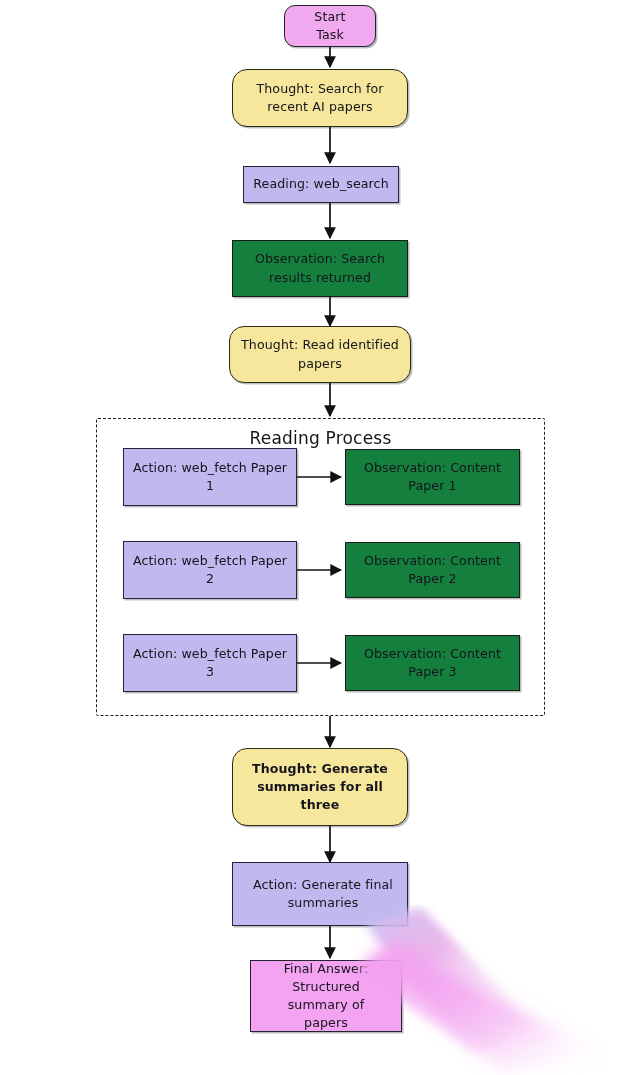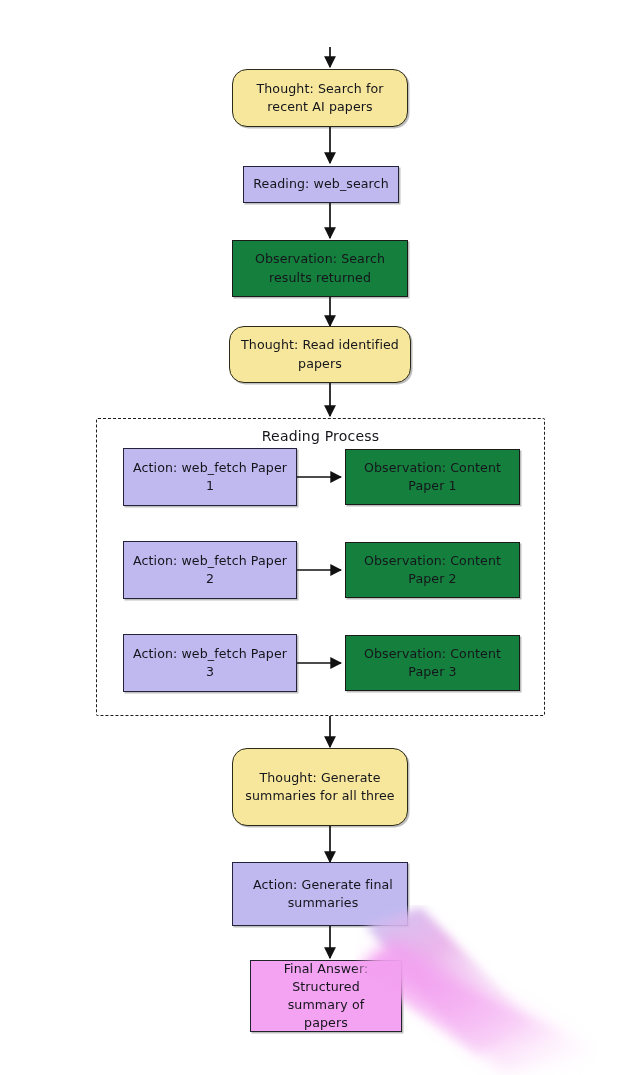--- a/index.html
+++ b/index.html
@@ -51,21 +51,21 @@
     position: absolute;
     box-sizing: border-box;
     border: 1.7px dashed #1d1d1d;
     background: transparent;
     border-radius: 2px;
   }
   .subgraph-title {
     position: absolute;
     text-align: center;
     font-family: "DejaVu Sans", sans-serif;
-    font-size: 14px;
+    font-size: 17px;
     color: #15151c;
     letter-spacing: 0.2px;
   }
   svg.edges {
     position: absolute;
     inset: 0;
     width: 640px;
     height: 1075px;
     pointer-events: none;
   }
@@ -96,20 +96,23 @@
       <path d="M 330 383 L 330 416"></path>
       <path d="M 297 477 L 341 477"></path>
       <path d="M 297 570 L 341 570"></path>
       <path d="M 297 663 L 341 663"></path>
       <path d="M 330 716 L 330 747"></path>
       <path d="M 330 826 L 330 862"></path>
       <path d="M 330 918 L 330 958"></path>
     </g>
   </svg>
 
+  <div class="node n-start" style="left:284px; top:5px; width:92px; height:42px;">
+    <span class="txt">Start<br>Task</span>
+  </div>
 
   <div class="node n-thought" style="left:232px; top:69px; width:176px; height:58px;">
     <span class="txt">Thought: Search for<br>recent AI papers</span>
   </div>
 
   <div class="node n-action" style="left:243px; top:166px; width:156px; height:37px;">
     <span class="txt">Reading: web_search</span>
   </div>
 
   <div class="node n-observation" style="left:232px; top:240px; width:176px; height:57px;">
@@ -134,21 +137,21 @@
     <span class="txt">Observation: Content<br>Paper 2</span>
   </div>
 
   <div class="node n-action" style="left:123px; top:634px; width:174px; height:58px;">
     <span class="txt">Action: web_fetch Paper<br>3</span>
   </div>
   <div class="node n-observation" style="left:345px; top:635px; width:175px; height:56px;">
     <span class="txt">Observation: Content<br>Paper 3</span>
   </div>
 
-  <div class="node n-thought" style="left:232px; top:748px; width:176px; height:78px;">
+  <div class="node n-thought" style="left:232px; top:748px; width:176px; height:78px;font-weight:bold;">
     <span class="txt">Thought: Generate<br>summaries for all three</span>
   </div>
 
   <div class="node n-action" style="left:232px; top:862px; width:176px; height:64px;padding-left:12px;">
     <span class="txt">Action: Generate final<br>summaries</span>
   </div>
 
   <div class="node n-final" style="left:250px; top:960px; width:152px; height:72px;">
     <span class="txt">Final Answer:<br>Structured<br>summary of<br>papers</span>
   </div>

